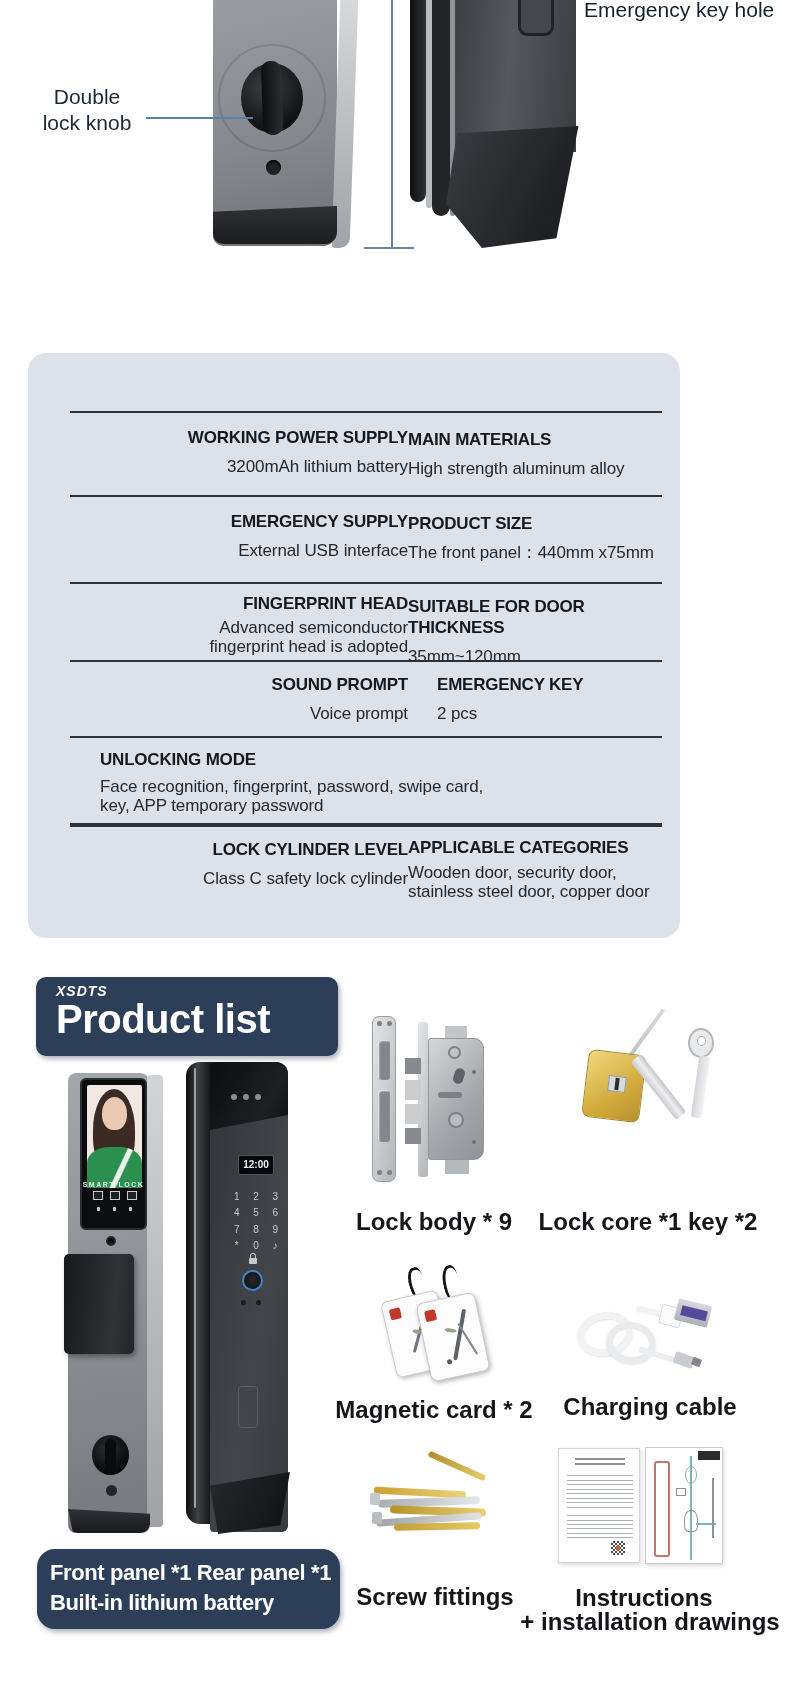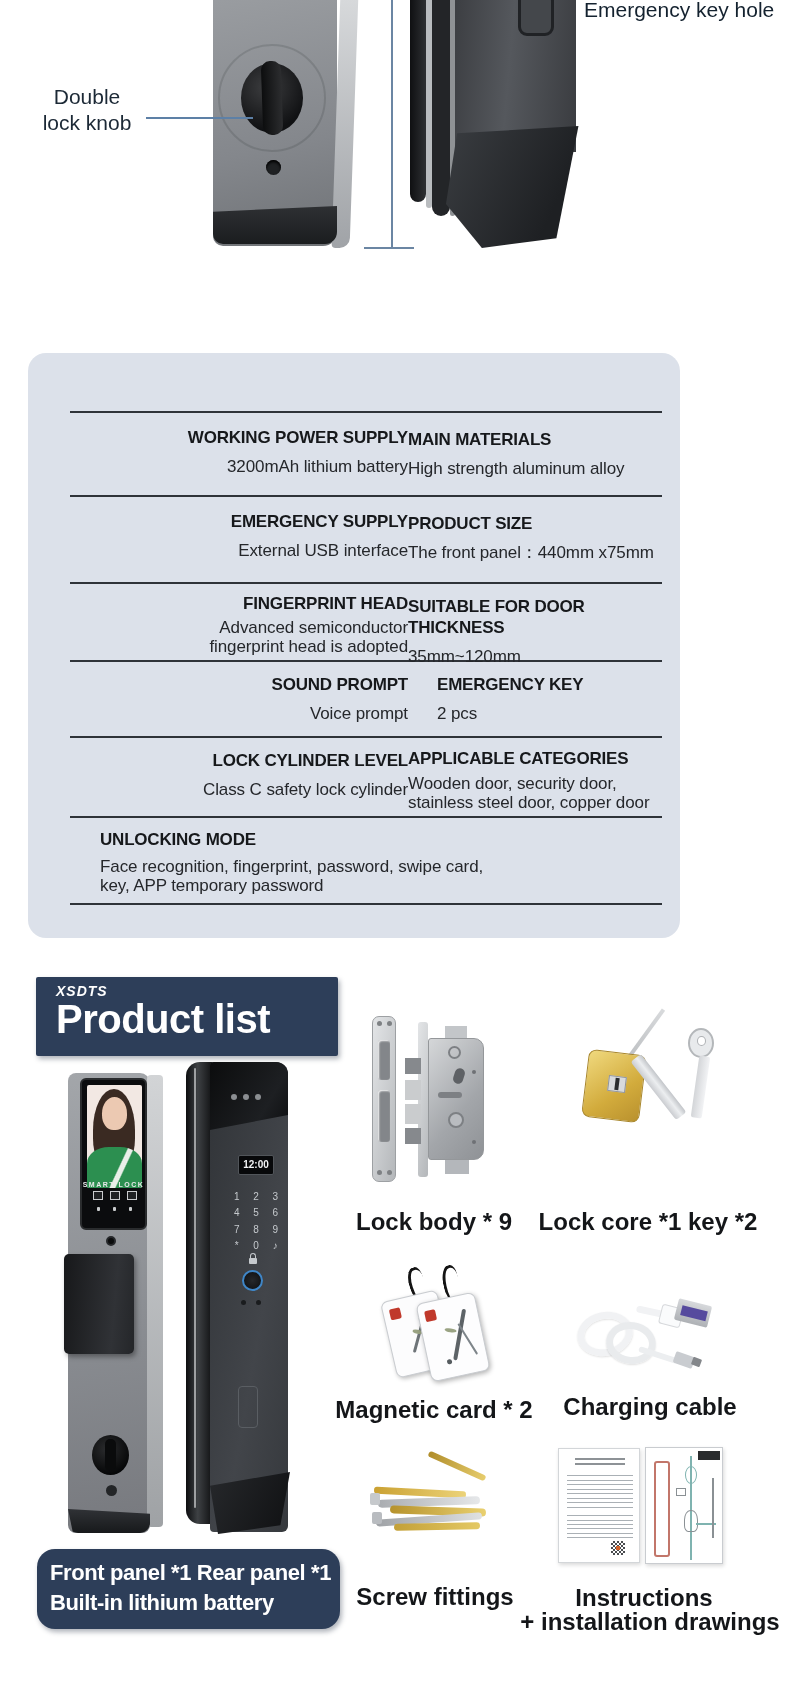--- a/index.html
+++ b/index.html
@@ -19,21 +19,21 @@
   .spec-panel { left:28px; top:353px; width:652px; height:585px; background:#dce1ea; border-radius:18px; }
   .spec-table { position:absolute; left:42px; top:58px; width:592px; }
   .spec-row { display:flex; border-top:2px solid #2f3339; }
   .spec-row.last { border-bottom:2px solid #2f3339; }
   .spec-cell-l { width:338px; padding:14px 0 0 30px;text-align:right; }
   .spec-cell-r { flex:1; padding:16px 0 0 0; }
   .spec-label { font-size:17px; font-weight:700; color:#16181b; letter-spacing:-0.2px; line-height:21px; }
   .spec-value { font-size:17px; color:#25272b; margin-top:9px; line-height:19px; letter-spacing:-0.1px; }
 
   
-  .navy-badge { background:#2d3e59; border-radius:2px; box-shadow:2px 3px 5px rgba(30,40,60,.35); }
+  .navy-badge { background:#2d3e59; border-radius:10px; box-shadow:2px 3px 5px rgba(30,40,60,.35); }
   .plabel { font-size:24px; font-weight:700; color:#141619; text-align:center; transform:translateX(-50%); white-space:nowrap; }
   .metal { background:linear-gradient(100deg,#e3e5e7,#b4b7ba); }
   .keycap { font-size:10px; color:#c5c9cd; text-align:center; }
 </style>
 </head>
 <body>
 
 <div class="page">
 
   <div class="abs" style="left:0;top:0;width:800px;height:330px;">
@@ -105,36 +105,36 @@
         <div class="spec-cell-l" style="padding-top:12px;">
           <div class="spec-label">SOUND PROMPT</div>
           <div class="spec-value">Voice prompt</div>
         </div>
         <div class="spec-cell-r" style="padding-top:12px;margin-left:29px;">
           <div class="spec-label">EMERGENCY KEY</div>
           <div class="spec-value">2 pcs</div>
         </div>
       </div>
 
+      <div class="spec-row last" style="height:89px;display:block;padding:11px 0 0 30px;">
+        <div class="spec-label">UNLOCKING MODE</div>
+        <div class="spec-value ml" style="margin-top:7px;">Face recognition, fingerprint, password, swipe card,
+key, APP temporary password</div>
+      </div>
+
       <div class="spec-row" style="height:80px;">
         <div class="spec-cell-l" style="padding-top:12px;">
           <div class="spec-label">LOCK CYLINDER LEVEL</div>
           <div class="spec-value">Class C safety lock cylinder</div>
         </div>
         <div class="spec-cell-r" style="padding-top:10px;">
           <div class="spec-label">APPLICABLE CATEGORIES</div>
           <div class="spec-value ml" style="margin-top:5px;">Wooden door, security door,
 stainless steel door, copper door</div>
         </div>
-      </div>
-
-      <div class="spec-row last" style="height:89px;display:block;padding:11px 0 0 30px;">
-        <div class="spec-label">UNLOCKING MODE</div>
-        <div class="spec-value ml" style="margin-top:7px;">Face recognition, fingerprint, password, swipe card,
-key, APP temporary password</div>
       </div>
 
     </div>
   </div>
 
   <div class="abs" style="left:0;top:960px;width:800px;height:742px;">
 
     <div class="abs navy-badge" style="left:36px;top:17px;width:302px;height:79px;padding:6px 0 0 20px;">
       <div style="color:#fff;font-size:14px;font-weight:700;font-style:italic;letter-spacing:1px;">XSDTS</div>
       <div style="color:#fff;font-size:40px;font-weight:700;margin-top:-2px;letter-spacing:-0.5px;">Product list</div>

